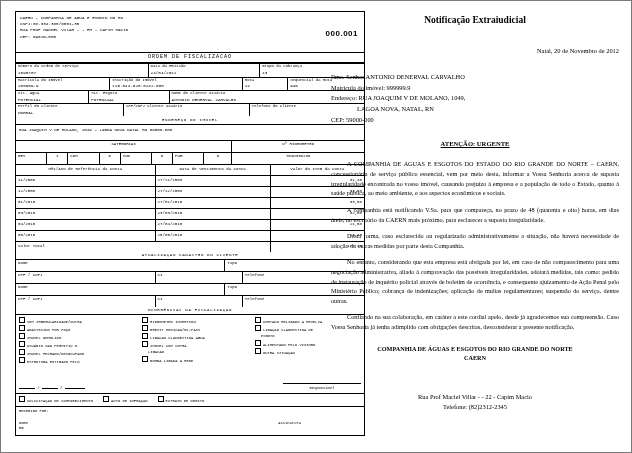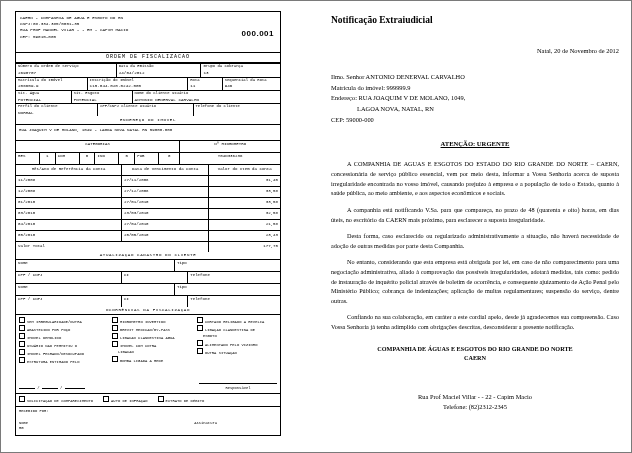--- a/index.html
+++ b/index.html
@@ -1,19 +1,19 @@
 <!DOCTYPE html>
 <html><head>
 <meta charset="utf-8">
 <style>
   html,body{margin:0;padding:0;background:#ffffff;}
   body{width:632px;height:453px;font-family:"Liberation Sans",sans-serif;color:#000;}
   .page{position:relative;width:632px;height:453px;box-sizing:border-box;border:1px solid #7a7a7a;background:#fff;}
   
-  .left{position:absolute;left:14px;top:10px;width:266px;font-family:"Liberation Mono",monospace;font-size:4.2px;line-height:1.45;}
+  .left{position:absolute;left:14px;top:10px;width:350px;font-family:"Liberation Mono",monospace;font-size:4.2px;line-height:1.45;}
   .box{border:1px solid #000;}
   .hdr{border:1px solid #000;padding:3px 4px;position:relative;min-height:34px;}
   .hdr .co{font-size:4.3px;}
   .hdr .num{position:absolute;right:6px;top:16px;font-family:"Liberation Sans",sans-serif;font-size:8px;font-weight:bold;letter-spacing:.5px;}
   .title{border:1px solid #000;border-top:0;text-align:center;font-size:5px;letter-spacing:1px;padding:1px 0;}
   .sect{border:1px solid #000;border-top:0;text-align:center;font-size:4.2px;letter-spacing:.6px;padding:.5px 0;background:#fff;}
   table.g{border-collapse:collapse;width:100%;}
   table.g td{border:1px solid #000;padding:0 2px;vertical-align:top;font-size:4.1px;line-height:1.5;height:11px;}
   .cell-l{display:block;font-size:3.9px;}
   .cell-v{display:block;font-size:4.3px;}
@@ -23,21 +23,21 @@
   .tbl2{border-collapse:collapse;width:100%;}
   .tbl2 td,.tbl2 th{border:1px solid #000;font-size:4.1px;padding:0 2px;font-weight:normal;height:10px;}
   .chk{display:inline-block;width:4px;height:4px;border:1px solid #000;margin-right:2px;vertical-align:-0.5px;}
   ul.ck{list-style:none;margin:0;padding:0;}
   ul.ck li{font-size:3.8px;line-height:1.75;white-space:nowrap;}
   .flexrow{display:flex;}
   .lineblk{border:1px solid #000;border-top:0;padding:2px 3px;}
   .sig{border-bottom:1px solid #000;display:inline-block;height:7px;}
   
   .right{position:absolute;left:330px;top:12px;width:288px;font-family:"Liberation Serif",serif;font-size:6.2px;line-height:1.55;color:#000;}
-  .r-title{text-align:left;font-size:9.5px;font-weight:bold;margin-bottom:18px;}
+  .r-title{text-align:center;font-size:9.5px;font-weight:bold;margin-bottom:18px;}
   .r-date{text-align:right;font-size:6.4px;margin-bottom:16px;}
   .r-addr div{margin-bottom:1px;font-size:6.4px;}
   .r-attn{text-align:center;font-weight:bold;text-decoration:underline;font-size:6.6px;margin:14px 0 10px;}
   .r-par{text-align:justify;text-indent:16px;margin-bottom:7px;}
   .r-sign{text-align:center;font-weight:bold;font-size:6.2px;margin-top:12px;}
   .r-sign div{line-height:1.5;}
   .r-foot{text-align:center;font-size:6.4px;margin-top:30px;}
   .r-foot div{line-height:1.6;}
 </style>
 </head>

